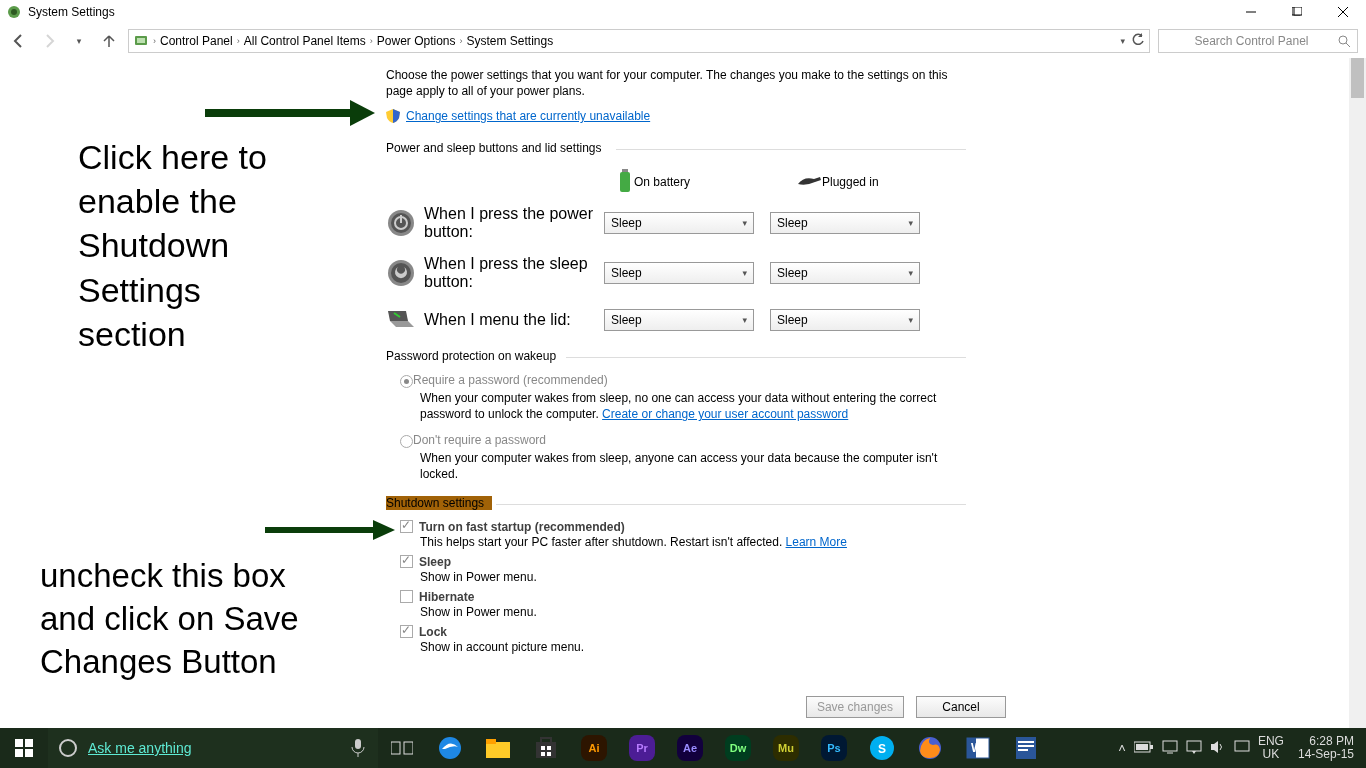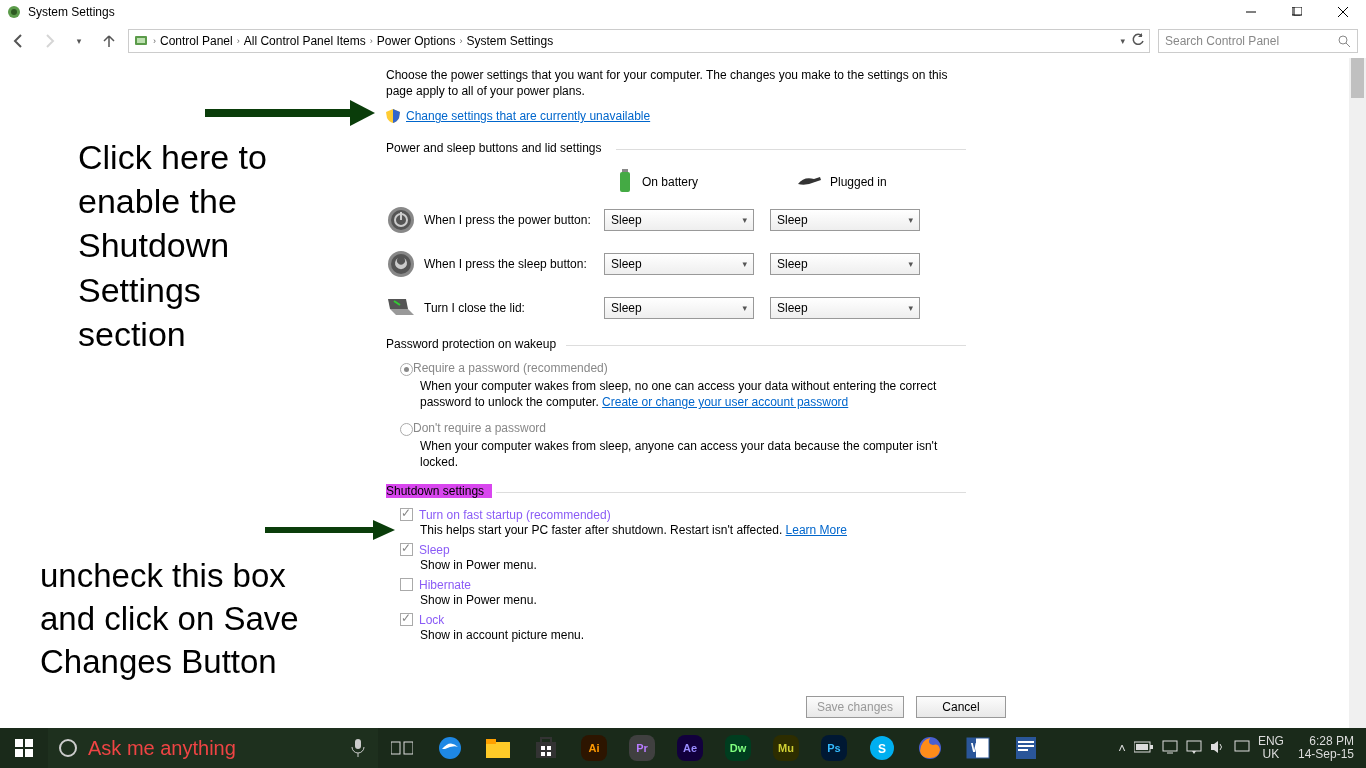--- a/index.html
+++ b/index.html
@@ -9,65 +9,65 @@
 .titlebar .title{margin-left:6px;font-size:12px;}
 .winbtns{margin-left:auto;display:flex;}
 .winbtns div{width:46px;height:24px;display:flex;align-items:center;justify-content:center;}
 .toolbar{height:34px;display:flex;align-items:center;padding:0 8px;gap:8px;}
 .navbtn{width:22px;height:22px;display:flex;align-items:center;justify-content:center;color:#666;}
 .addr{flex:1;height:24px;border:1px solid #ccc;display:flex;align-items:center;padding:0 4px;gap:4px;}
 .crumb-sep{color:#666;font-size:9px;}
 .crumb{color:#000;}
 .addrpart{display:flex;align-items:center;margin-left:auto;gap:6px;}
 .search{width:200px;height:24px;border:1px solid #ccc;display:flex;align-items:center;padding:0 6px;color:#888;}
-.search span{flex:1;}
+.search span{flex:1;text-align:center;}
 .content{position:absolute;top:58px;left:0;right:0;bottom:40px;overflow:hidden;}
 .scroll{position:absolute;right:0;top:0;bottom:0;width:17px;background:#f0f0f0;}
 .scroll .thumb{position:absolute;top:0;left:2px;right:2px;height:40px;background:#c0c0c0;}
 .main{position:absolute;left:386px;top:10px;width:580px;color:#000;}
 .intro{font-size:12px;line-height:1.3;margin-bottom:10px;}
 .shieldline{display:flex;align-items:flex-end;gap:6px;margin-bottom:18px;}
 .shield{width:14px;height:14px;}
 .link{color:#0066cc;text-decoration:underline;cursor:pointer;}
 .section-title{font-size:12px;margin-bottom:10px;position:relative;}
 .fieldset-title{font-size:12px;color:#000;}
 .fieldset-line{border:none;border-top:1px solid #ddd;position:absolute;top:8px;left:0;right:0;z-index:-1;}
 .cols{display:flex;margin-left:230px;gap:60px;margin-bottom:10px;}
-.col{display:flex;align-items:center;gap:8px;width:120px;}
+.col{display:flex;align-items:center;width:120px;}
 .col-label{font-size:12px;}
 .row{display:flex;align-items:center;margin-bottom:14px;}
 .row .ricon{width:30px;height:30px;margin-right:8px;display:flex;align-items:center;justify-content:center;}
-.row .rlabel{width:180px;font-size:12px;}
+.row .rlabel{width:180px;font-size:16px;}
 .row .sel{width:150px;height:22px;border:1px solid #999;background:linear-gradient(#fff,#eee);display:flex;align-items:center;padding:0 6px;margin-right:16px;position:relative;}
 .row .sel:after{content:"▾";position:absolute;right:6px;font-size:9px;color:#555;}
 .pwd .radiorow{display:flex;align-items:flex-start;gap:0;margin:8px 0 2px 14px;}
 .radio{width:13px;height:13px;border:1px solid #aaa;border-radius:50%;margin-top:2px;flex-shrink:0;}
 .radio.on:after{content:"";display:block;width:5px;height:5px;background:#888;border-radius:50%;margin:3px auto;}
 .dim{color:#888;}
 .desc{margin:2px 0 10px 34px;font-size:12px;line-height:1.35;color:#000;max-width:520px;}
 .shutdown .chkrow{display:flex;align-items:flex-start;gap:6px;margin:6px 0 1px 14px;}
 .chk{width:13px;height:13px;border:1px solid #aaa;flex-shrink:0;position:relative;}
 .chk.on:after{content:"✓";position:absolute;left:0;top:-3px;font-size:12px;color:#888;}
-.shlabel{color:#8b5cf6;font-weight:400;}
+.shlabel{color:#404040;font-weight:700;}
 .shdesc{margin:1px 0 4px 34px;font-size:12px;color:#000;}
 .btnbar{position:absolute;right:360px;bottom:50px;display:flex;gap:12px;}
 .btn{min-width:90px;height:22px;border:1px solid #999;background:linear-gradient(#fcfcfc,#e8e8e8);display:flex;align-items:center;justify-content:center;padding:0 10px;}
 .btn.dis{color:#999;}
 
 .annot{font-family:"Century Gothic","Futura",sans-serif;position:absolute;color:#000;}
 .annot1{left:78px;top:135px;font-size:34px;line-height:1.3;}
 .annot2{left:40px;top:555px;font-size:33px;line-height:1.3;}
 .arrow{position:absolute;}
 .arrow svg{display:block;}
 
 .taskbar{position:absolute;bottom:0;left:0;right:0;height:40px;background:#1a2a1a;display:flex;align-items:center;color:#fff;}
 .start{width:48px;height:40px;display:flex;align-items:center;justify-content:center;}
 .cortana{display:flex;align-items:center;height:40px;width:330px;background:#1e301e;}
 .cortana .cicon{width:40px;display:flex;align-items:center;justify-content:center;}
-.cortana .ctext{color:#ef4444;font-size:20px;}
+.cortana .ctext{color:#5eead4;font-size:14px;text-decoration:underline;}
 .cortana .mic{margin-left:auto;width:40px;display:flex;align-items:center;justify-content:center;}
 .tb-icons{display:flex;align-items:center;height:40px;}
 .tb-icons .ti{width:48px;height:40px;display:flex;align-items:center;justify-content:center;}
 .tray{margin-left:auto;display:flex;align-items:center;gap:8px;padding-right:6px;height:40px;}
 .tray .ticon{color:#ddd;font-size:13px;}
 .tray .lang{text-align:center;font-size:11px;line-height:1.1;color:#ddd;}
 .tray .clock{text-align:right;font-size:11px;line-height:1.1;color:#ddd;padding:0 6px;}
 .battery-icon svg{display:block;}
 .adobe{width:26px;height:26px;border-radius:8px;display:flex;align-items:center;justify-content:center;font-weight:bold;font-size:11px;}
 </style>
@@ -218,21 +218,21 @@
         </div>
     </div>
     <div class="row">
       <div class="ricon">
           <svg width="30" height="22">
             <path d="M4 12 L22 12 L28 18 L10 18 Z" fill="#999"></path>
             <path d="M4 12 L22 12 L20 2 L2 2 Z" fill="#555"></path>
             <path d="M8 4 L14 8" stroke="#3c3" stroke-width="2" fill="none"></path>
           </svg>
         </div>
-      <div class="rlabel">Turn I close the lid:</div>
+      <div class="rlabel">When I menu the lid:</div>
       <div class="sel">
           <span>Sleep</span>
         </div>
       <div class="sel">
           <span>Sleep</span>
         </div>
     </div>
 
     <div class="section-title pwd" style="margin-top:10px">
       <span class="fieldset-title" style="background:#fff;padding-right:8px;position:relative;z-index:1">Password protection on wakeup</span>
@@ -247,21 +247,21 @@
         <span>When your computer wakes from sleep, no one can access your data without entering the correct password to unlock the computer. </span><span class="link">Create or change your user account password</span>
       </div>
       <div class="radiorow">
         <div class="radio"></div>
         <span class="dim">Don't require a password</span>
       </div>
       <div class="desc">When your computer wakes from sleep, anyone can access your data because the computer isn't locked.</div>
     </div>
 
     <div class="section-title" style="margin-top:14px">
-      <span class="fieldset-title" style="background:#d946ef;padding-right:8px;position:relative;z-index:1">Shutdown settings</span>
+      <span class="fieldset-title" style="background:#a16207;padding-right:8px;position:relative;z-index:1">Shutdown settings</span>
       <hr class="fieldset-line" style="left:110px">
     </div>
     <div class="shutdown">
       <div class="chkrow">
           <div class="chk on"></div>
           <span class="shlabel">Turn on fast startup (recommended)</span>
         </div>
       <div class="shdesc"><span>This helps start your PC faster after shutdown. Restart isn't affected. </span><span class="link">Learn More</span></div>
       <div class="chkrow">
           <div class="chk on"></div>
@@ -357,21 +357,21 @@
           <rect x="7" y="10" width="4" height="4" fill="#fff"></rect>
           <rect x="13" y="10" width="4" height="4" fill="#fff"></rect>
           <rect x="7" y="16" width="4" height="4" fill="#fff"></rect>
           <rect x="13" y="16" width="4" height="4" fill="#fff"></rect>
         </svg>
       </div>
     <div class="ti">
         <div class="adobe" style="background:#2d1500;color:#ff9a00">Ai</div>
       </div>
     <div class="ti">
-        <div class="adobe" style="background:#404040;color:#b87cff">Pr</div>
+        <div class="adobe" style="background:#4c1d95;color:#b87cff">Pr</div>
       </div>
     <div class="ti">
         <div class="adobe" style="background:#12003d;color:#9a8cff">Ae</div>
       </div>
     <div class="ti">
         <div class="adobe" style="background:#003d1f;color:#7fff7f">Dw</div>
       </div>
     <div class="ti">
         <div class="adobe" style="background:#2d2d00;color:#cfcf33">Mu</div>
       </div>

